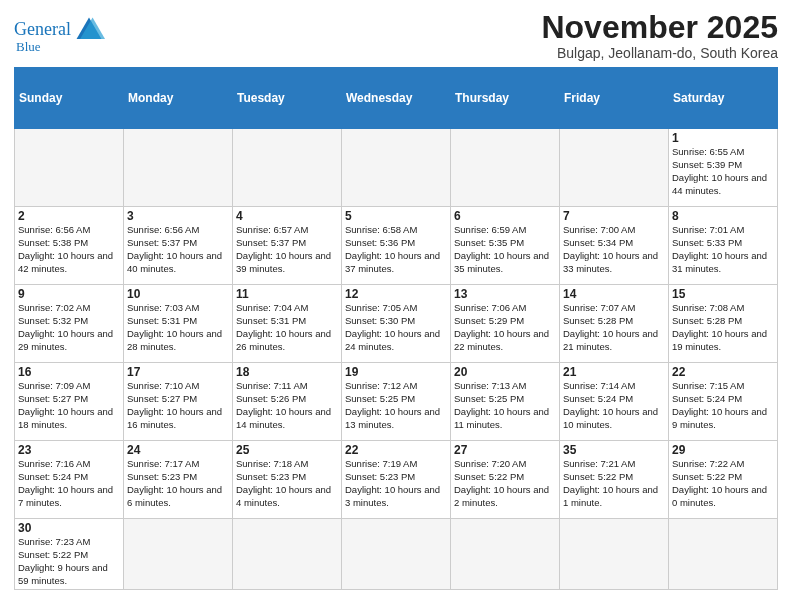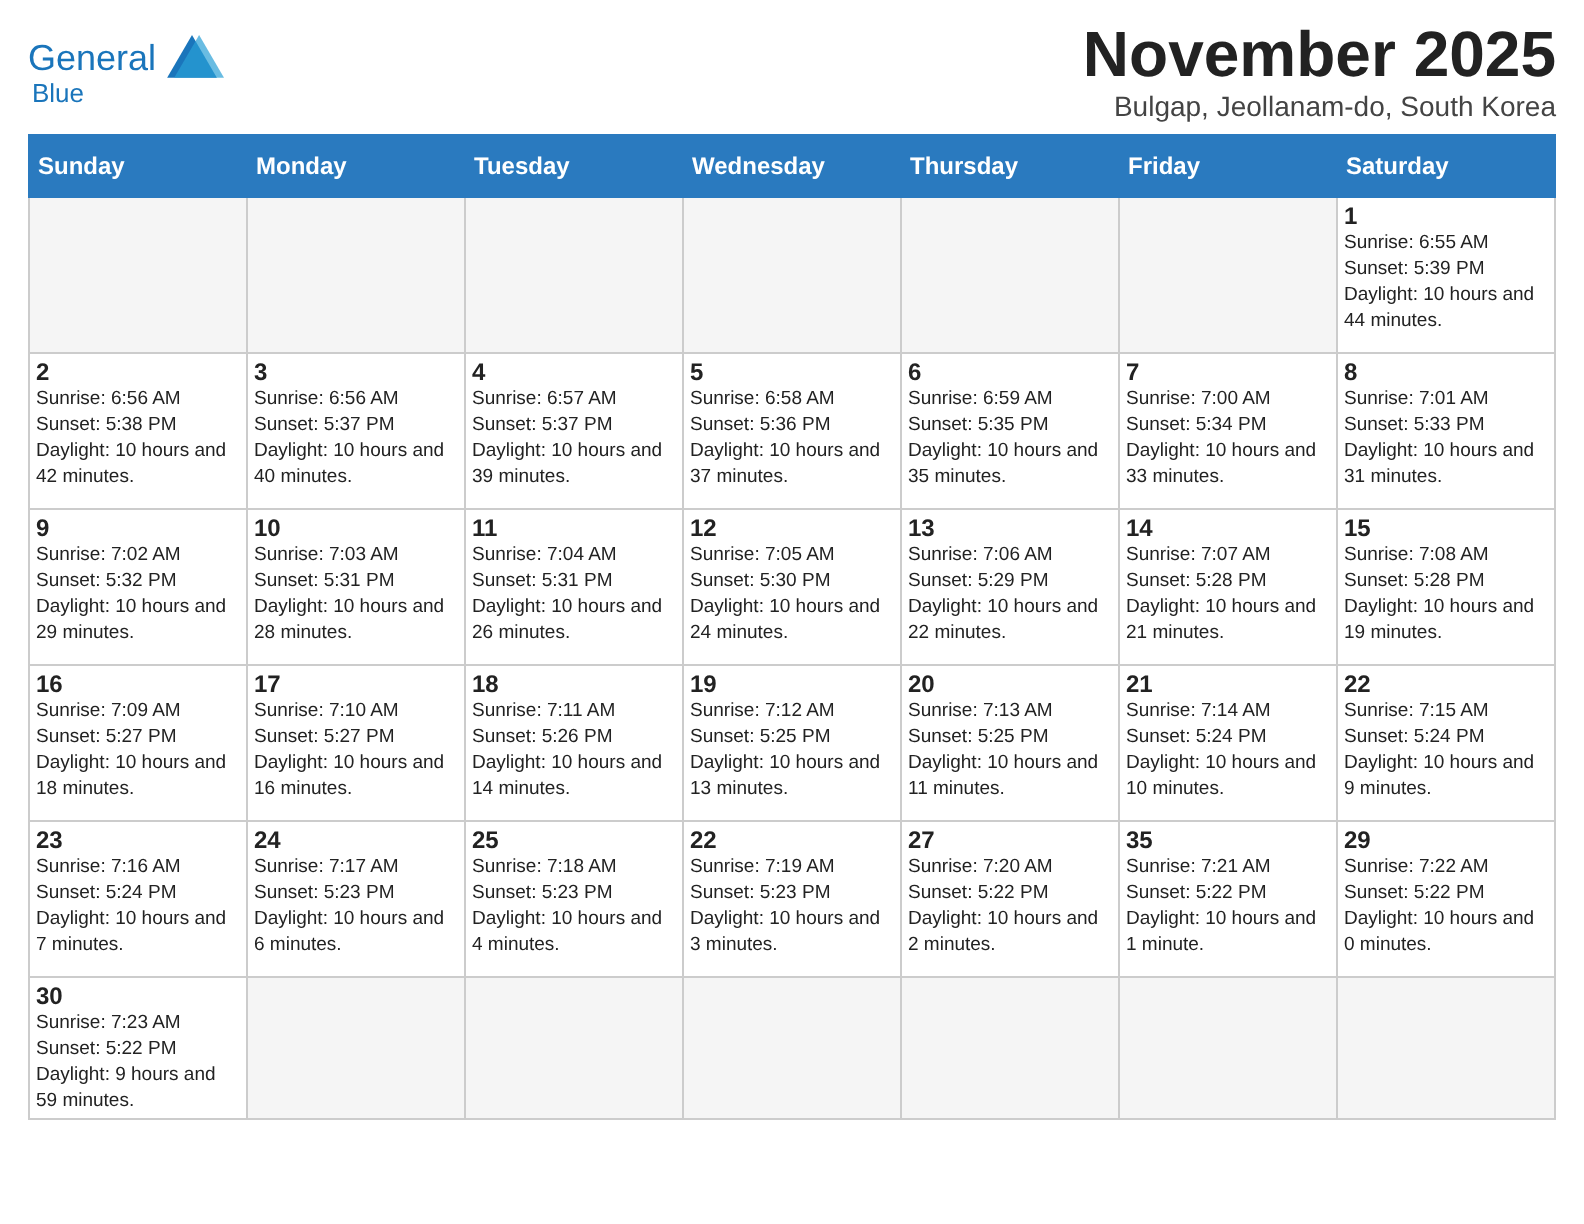--- a/index.html
+++ b/index.html
@@ -56,21 +56,21 @@
     .calendar {
       width: 100%;
       border-collapse: collapse;
       border: 1px solid #bbb;
     }
     .calendar th {
       background: #2a7abf;
       color: #fff;
       font-size: 12px;
       font-weight: bold;
-      padding: 8px 4px;
+      padding: 23px 4px;
       border: 1px solid #2a7abf;
       text-align: left;
     }
     .calendar td {
       border: 1px solid #ccc;
       vertical-align: top;
       padding: 2px 3px;
       width: calc(100%/7);
       height: 78px;
       font-size: 10px;
@@ -94,21 +94,21 @@
     .last-row td {
       height: 60px;
     }
   </style>
 </head>
 <body>
 
 <div class="page">
   <div class="header">
     <div class="logo">
-      <div style="display:flex;flex-direction:column;align-items:flex-start;">
+      <div style="display:flex;flex-direction:column;align-items:flex-start;font-family:Liberation Serif, serif;">
         <div style="display:flex;align-items:center;">
           <span class="logo-text">
             <span>General</span>
           </span>
           <svg class="logo-icon" viewBox="0 0 36 36" xmlns="http://www.w3.org/2000/svg">
             <polygon points="18,4 32,28 4,28" fill="#1a75bb"></polygon>
             <polygon points="22,4 36,28 8,28" fill="#2a9fd6" opacity="0.7"></polygon>
           </svg>
         </div>
         <span class="logo-text" style="color:#1a75bb;margin-top:-6px;margin-left:2px;font-size:13px;">Blue</span>

